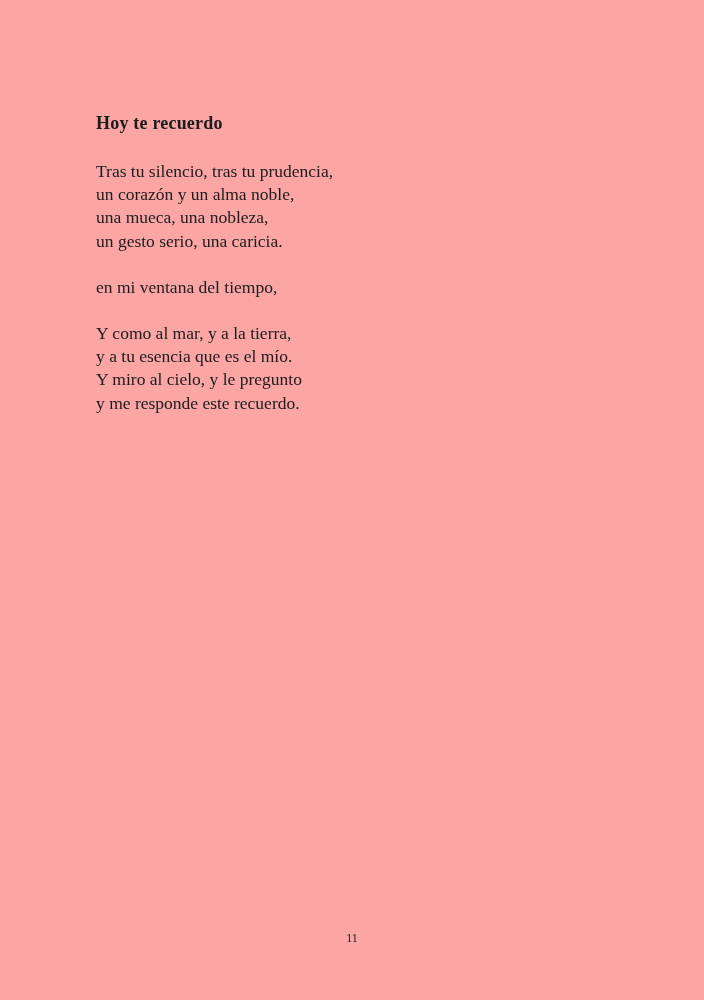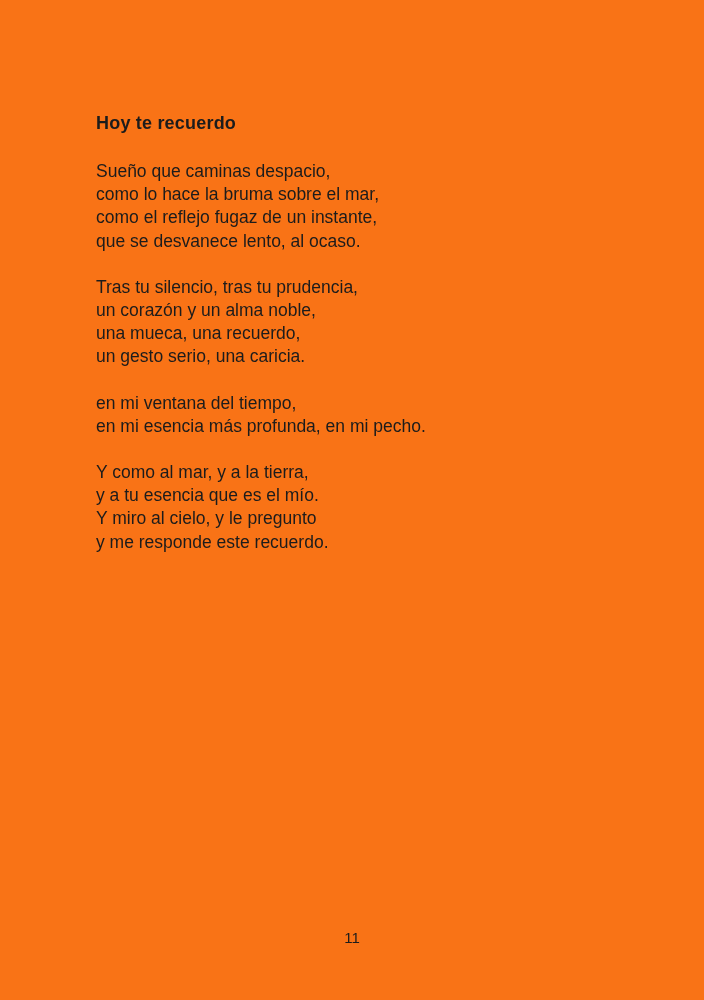--- a/index.html
+++ b/index.html
@@ -4,23 +4,23 @@
 <style>
   html, body {
     margin: 0;
     padding: 0;
     background: #ffffff;
   }
   .page {
     position: relative;
     width: 704px;
     height: 1000px;
-    background: #f97316;
+    background: #fca5a5;
     overflow: hidden;
-    font-family: Liberation Sans, sans-serif;
+    font-family: Liberation Serif, serif;
     color: #1c1c1c;
   }
   .poem {
     position: absolute;
     left: 96px;
     top: 112px;
     right: 40px;
   }
   .poem-title {
     font-size: 18px;
@@ -36,52 +36,45 @@
     font-size: 17.5px;
     line-height: 23.2px;
     white-space: nowrap;
   }
   .page-number {
     position: absolute;
     left: 0;
     width: 704px;
     top: 930px;
     text-align: center;
-    font-size: 15px;
+    font-size: 12px;
     line-height: 16px;
     color: #1c1c1c;
   }
 </style>
 </head>
 <body>
 
 <div class="page">
   <div class="poem">
     <h1 class="poem-title">Hoy te recuerdo</h1>
 
-    <div class="stanza">
-      <div class="line">Sueño que caminas despacio,</div>
-      <div class="line">como lo hace la bruma sobre el mar,</div>
-      <div class="line">como el reflejo fugaz de un instante,</div>
-      <div class="line">que se desvanece lento, al ocaso.</div>
-    </div>
 
 
 
 
     <div class="stanza">
       <div class="line">Tras tu silencio, tras tu prudencia,</div>
       <div class="line">un corazón y un alma noble,</div>
-      <div class="line">una mueca, una recuerdo,</div>
+      <div class="line">una mueca, una nobleza,</div>
       <div class="line">un gesto serio, una caricia.</div>
     </div>
 
     <div class="stanza">
       <div class="line">en mi ventana del tiempo,</div>
-      <div class="line">en mi esencia más profunda, en mi pecho.</div>
     </div>
 
     <div class="stanza">
       <div class="line">Y como al mar, y a la tierra,</div>
       <div class="line">y a tu esencia que es el mío.</div>
       <div class="line">Y miro al cielo, y le pregunto</div>
       <div class="line">y me responde este recuerdo.</div>
     </div>
   </div>
 

